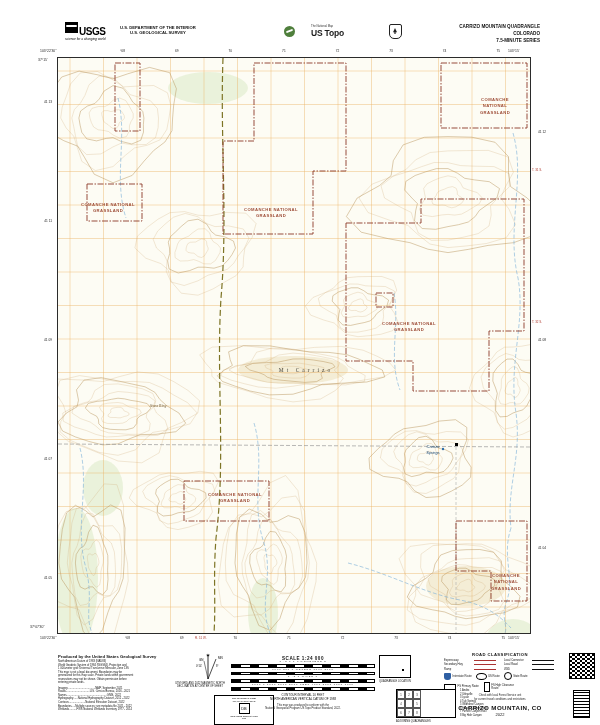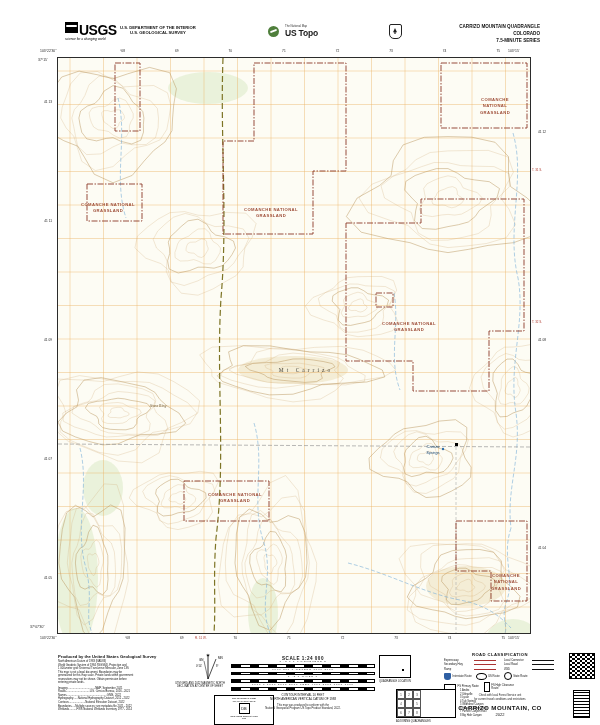--- a/index.html
+++ b/index.html
@@ -1,21 +1,21 @@
 <!DOCTYPE html>
 <html><head>
 <meta charset="utf-8">
 <style>
   html,body{margin:0;padding:0;background:#e9e9e9;}
   .page{position:relative;width:600px;height:725px;background:#ffffff;overflow:hidden;
         font-family:"Liberation Sans", sans-serif;color:#111;}
   .abs{position:absolute;}
   .t{position:absolute;white-space:nowrap;}
   
-  .usgs-logo{font-weight:bold;font-size:14px;letter-spacing:-0.5px;color:#000;}
+  .usgs-logo{font-weight:bold;font-size:10px;letter-spacing:-0.5px;color:#000;}
   .usgs-wave{display:inline-block;width:13px;height:11px;background:#000;margin-right:1px;
              vertical-align:2px;position:relative;}
   .usgs-wave:after{content:"";position:absolute;left:1px;top:3px;width:11px;height:2px;background:#fff;border-radius:2px;}
   .usgs-tag{font-size:3.2px;font-style:italic;color:#000;margin-top:-2px;}
   .dept{font-size:4.2px;font-weight:bold;line-height:1.3;}
   .ustopo-circle{width:11px;height:11px;border-radius:50%;background:#4f7f3c;display:inline-block;position:relative;}
   .ustopo-circle:after{content:"";position:absolute;left:2px;top:4px;width:7px;height:2px;background:#fff;border-radius:2px;transform:rotate(-20deg);}
   .natmap{font-size:2.8px;color:#333;}
   .ustopo-txt{font-size:8.5px;font-weight:bold;color:#1a1a1a;letter-spacing:-0.2px;}
   .fs-shield{width:11px;height:13px;border:0.8px solid #222;border-radius:2px 2px 5px 5px;position:relative;}
@@ -87,21 +87,21 @@
 <div class="page">
 
   <div class="abs" style="left:65px;top:21px;">
     <div><span class="usgs-wave"></span><span class="usgs-logo">USGS</span></div>
     <div class="usgs-tag">science for a changing world</div>
   </div>
   <div class="abs dept" style="left:120px;top:25px;">
     <div>U.S. DEPARTMENT OF THE INTERIOR</div>
     <div style="text-align:center;">U.S. GEOLOGICAL SURVEY</div>
   </div>
-  <div class="abs" style="left:268px;top:24px;display:flex;align-items:center;gap:6px;">
+  <div class="abs" style="left:284px;top:24px;display:flex;align-items:center;gap:16px;">
     <span class="ustopo-circle"></span>
     <span>
       <div class="natmap">The National Map</div>
       <div class="ustopo-txt">US Topo</div>
     </span>
   </div>
   <div class="abs fs-shield" style="left:389px;top:24px;"></div>
   <div class="abs quadtitle" style="left:400px;top:24px;width:140px;">
     <div>CARRIZO MOUNTAIN QUADRANGLE</div>
     <div>COLORADO</div>

